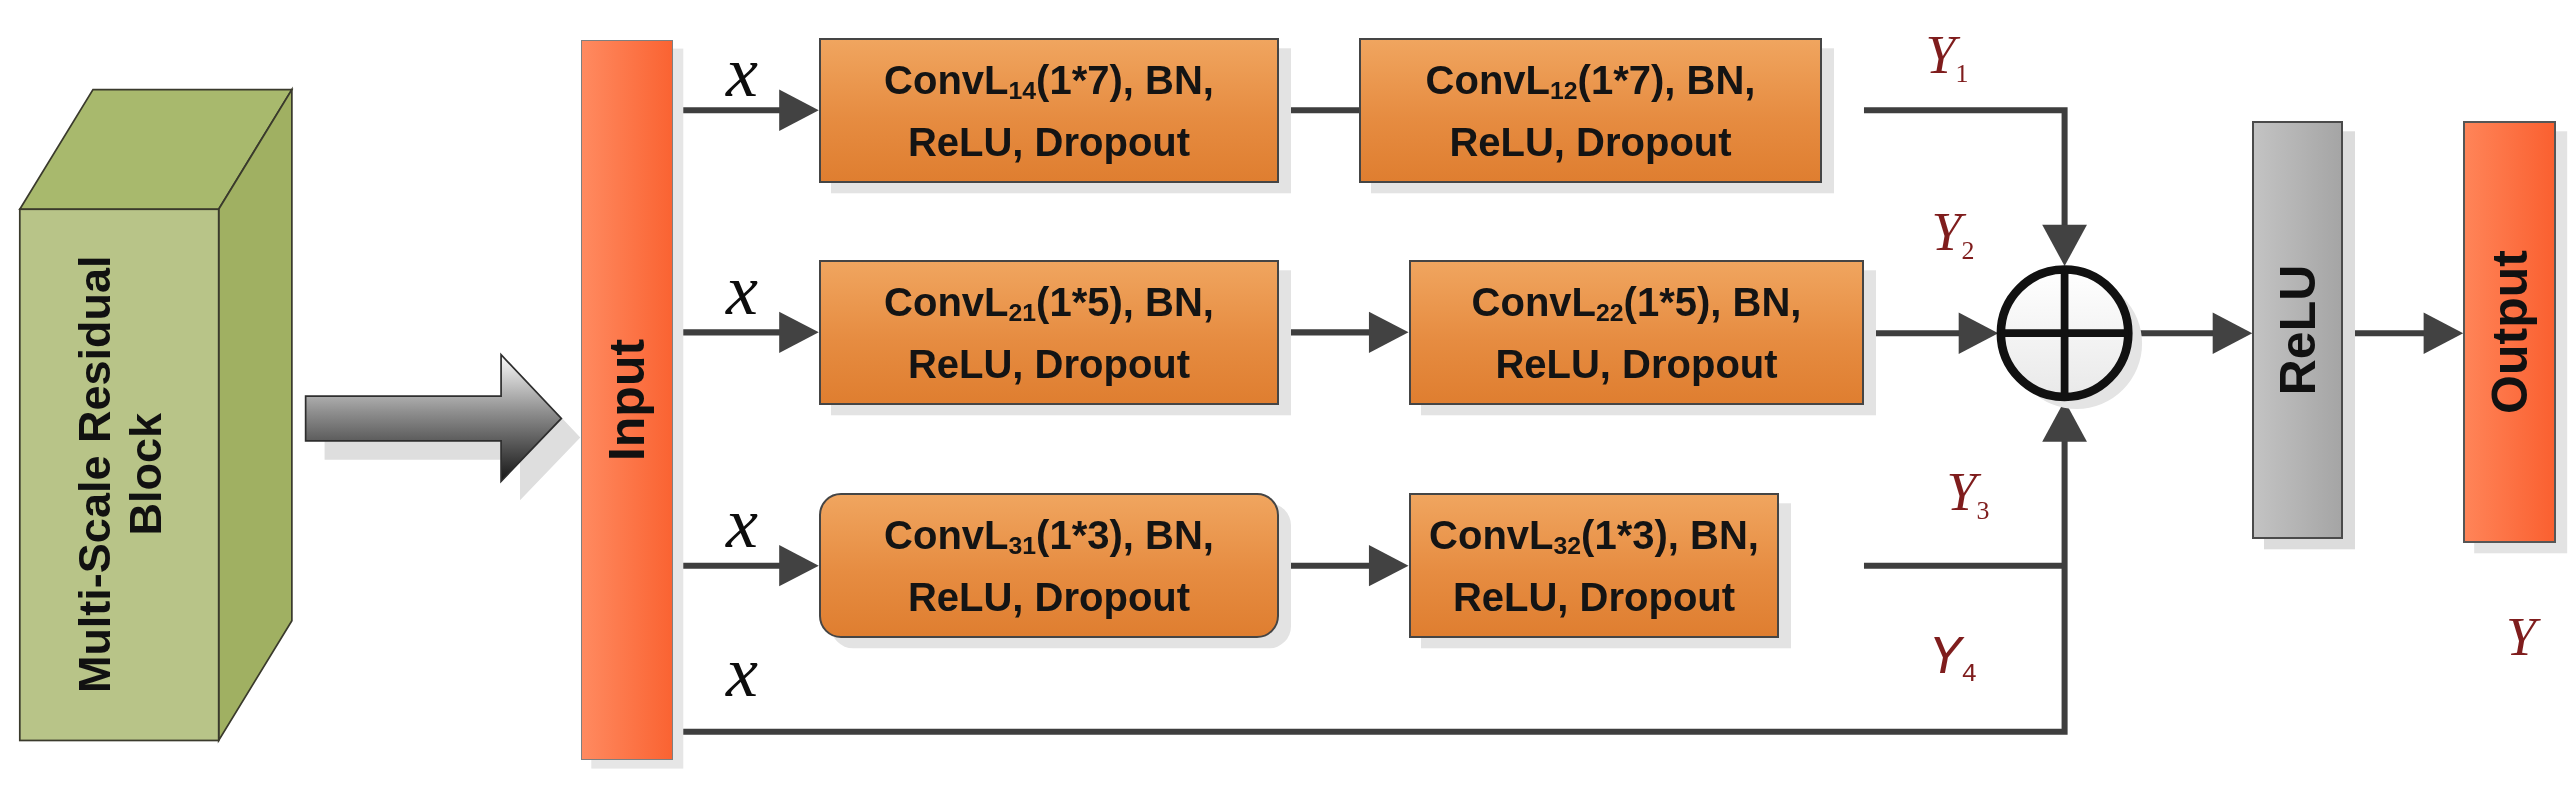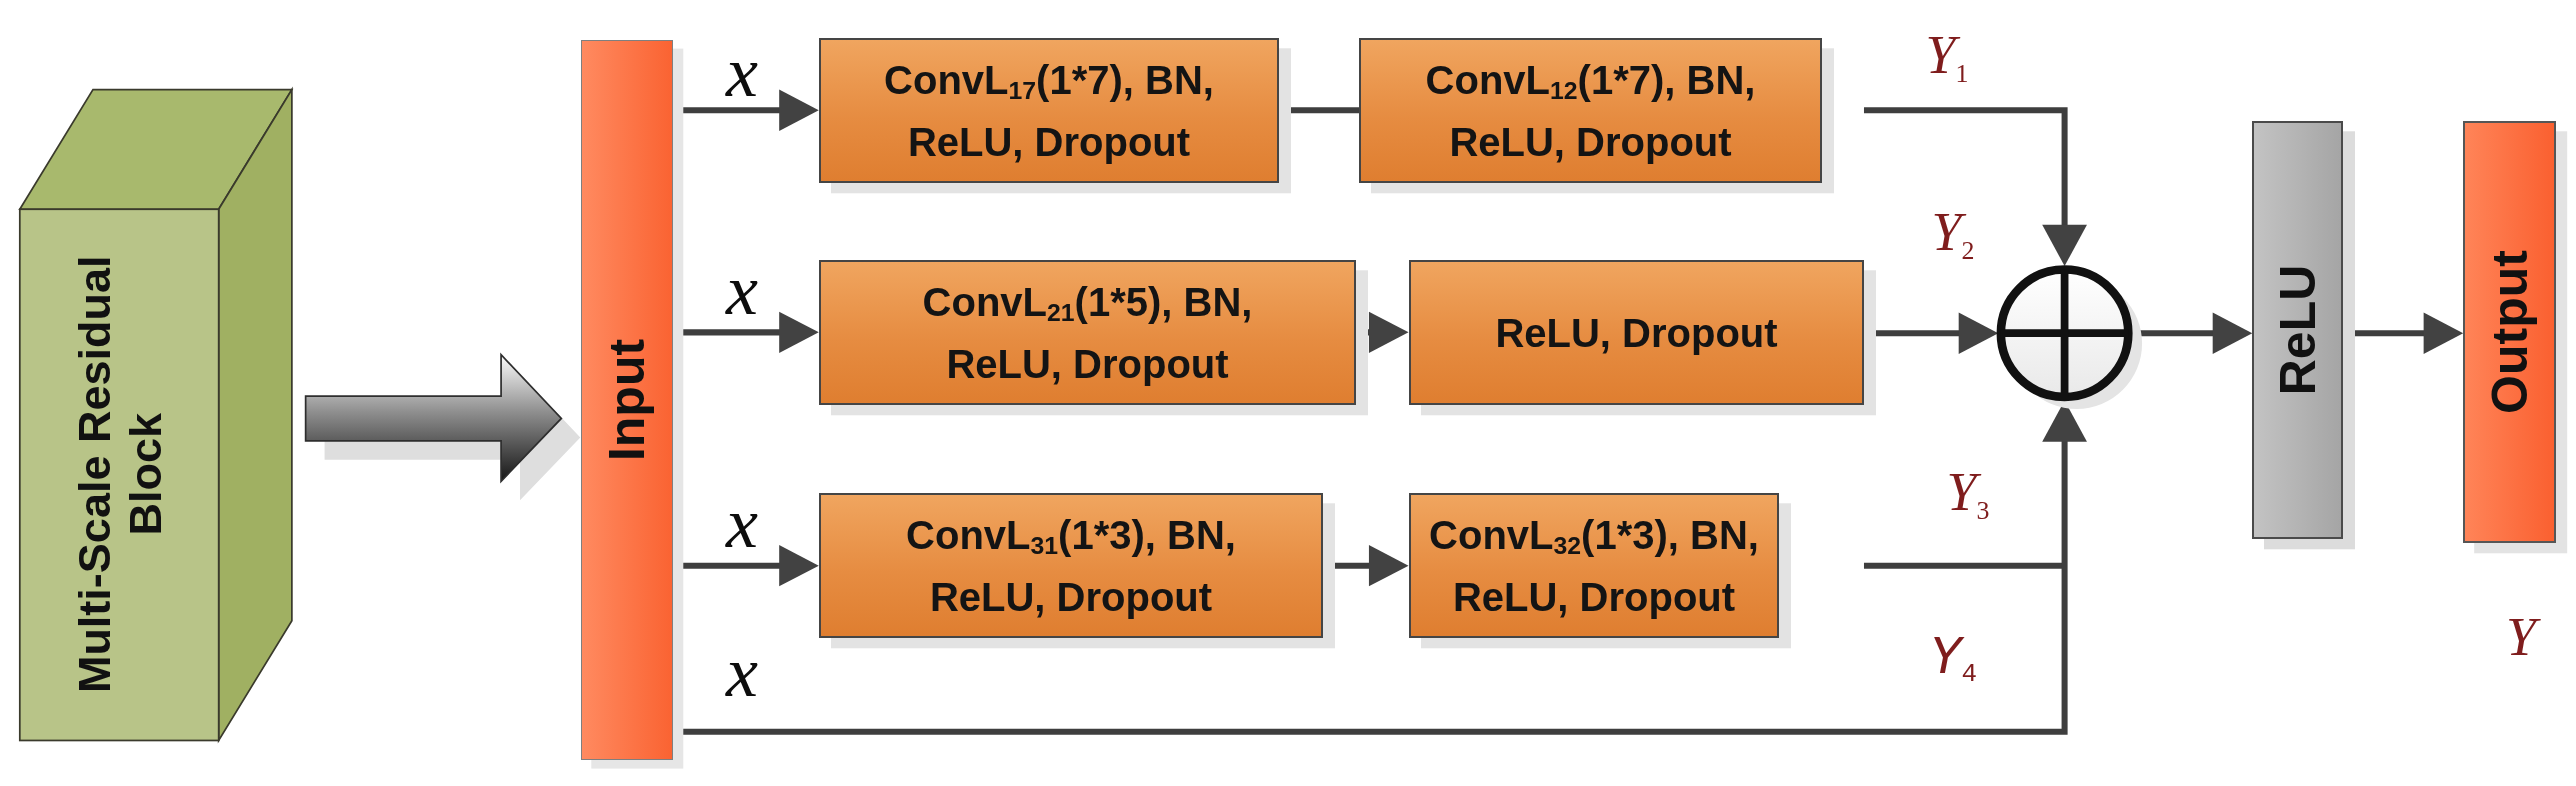--- a/index.html
+++ b/index.html
@@ -112,35 +112,36 @@
       <div>Multi-Scale Residual</div>
       <div>Block</div>
     </div>
   </div>
 
   <div class="vbar input-bar">
     <div class="vtext">Input</div>
   </div>
 
   <div class="conv" style="left:819px;top:38px;width:460px;">
-    <div><span>ConvL</span><sub>17</sub><span>(1*7), BN,</span></div>
+    <div><span>ConvL</span><sub>14</sub><span>(1*7), BN,</span></div>
     <div>ReLU, Dropout</div>
   </div>
   <div class="conv" style="left:1359px;top:38px;width:463px;">
     <div><span>ConvL</span><sub>12</sub><span>(1*7), BN,</span></div>
     <div>ReLU, Dropout</div>
   </div>
-  <div class="conv" style="left:819px;top:260px;width:537px;">
+  <div class="conv" style="left:819px;top:260px;width:460px;">
     <div><span>ConvL</span><sub>21</sub><span>(1*5), BN,</span></div>
     <div>ReLU, Dropout</div>
   </div>
   <div class="conv" style="left:1409px;top:260px;width:455px;">
+    <div><span>ConvL</span><sub>22</sub><span>(1*5), BN,</span></div>
     <div>ReLU, Dropout</div>
   </div>
-  <div class="conv" style="left:819px;top:493px;width:504px;">
+  <div class="conv" style="left:819px;top:493px;width:460px;border-radius:22px;">
     <div><span>ConvL</span><sub>31</sub><span>(1*3), BN,</span></div>
     <div>ReLU, Dropout</div>
   </div>
   <div class="conv" style="left:1409px;top:493px;width:370px;">
     <div><span>ConvL</span><sub>32</sub><span>(1*3), BN,</span></div>
     <div>ReLU, Dropout</div>
   </div>
 
   <div class="vbar relu-box">
     <div class="vtext">ReLU</div>

